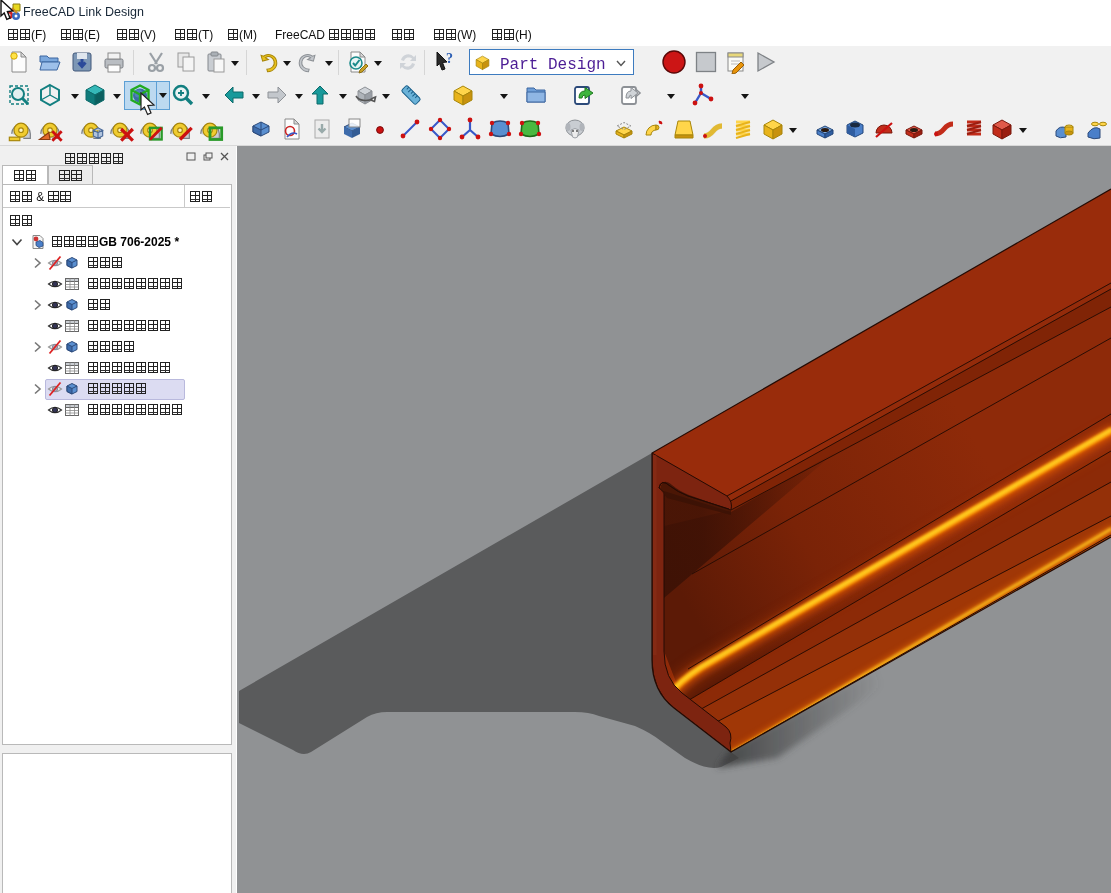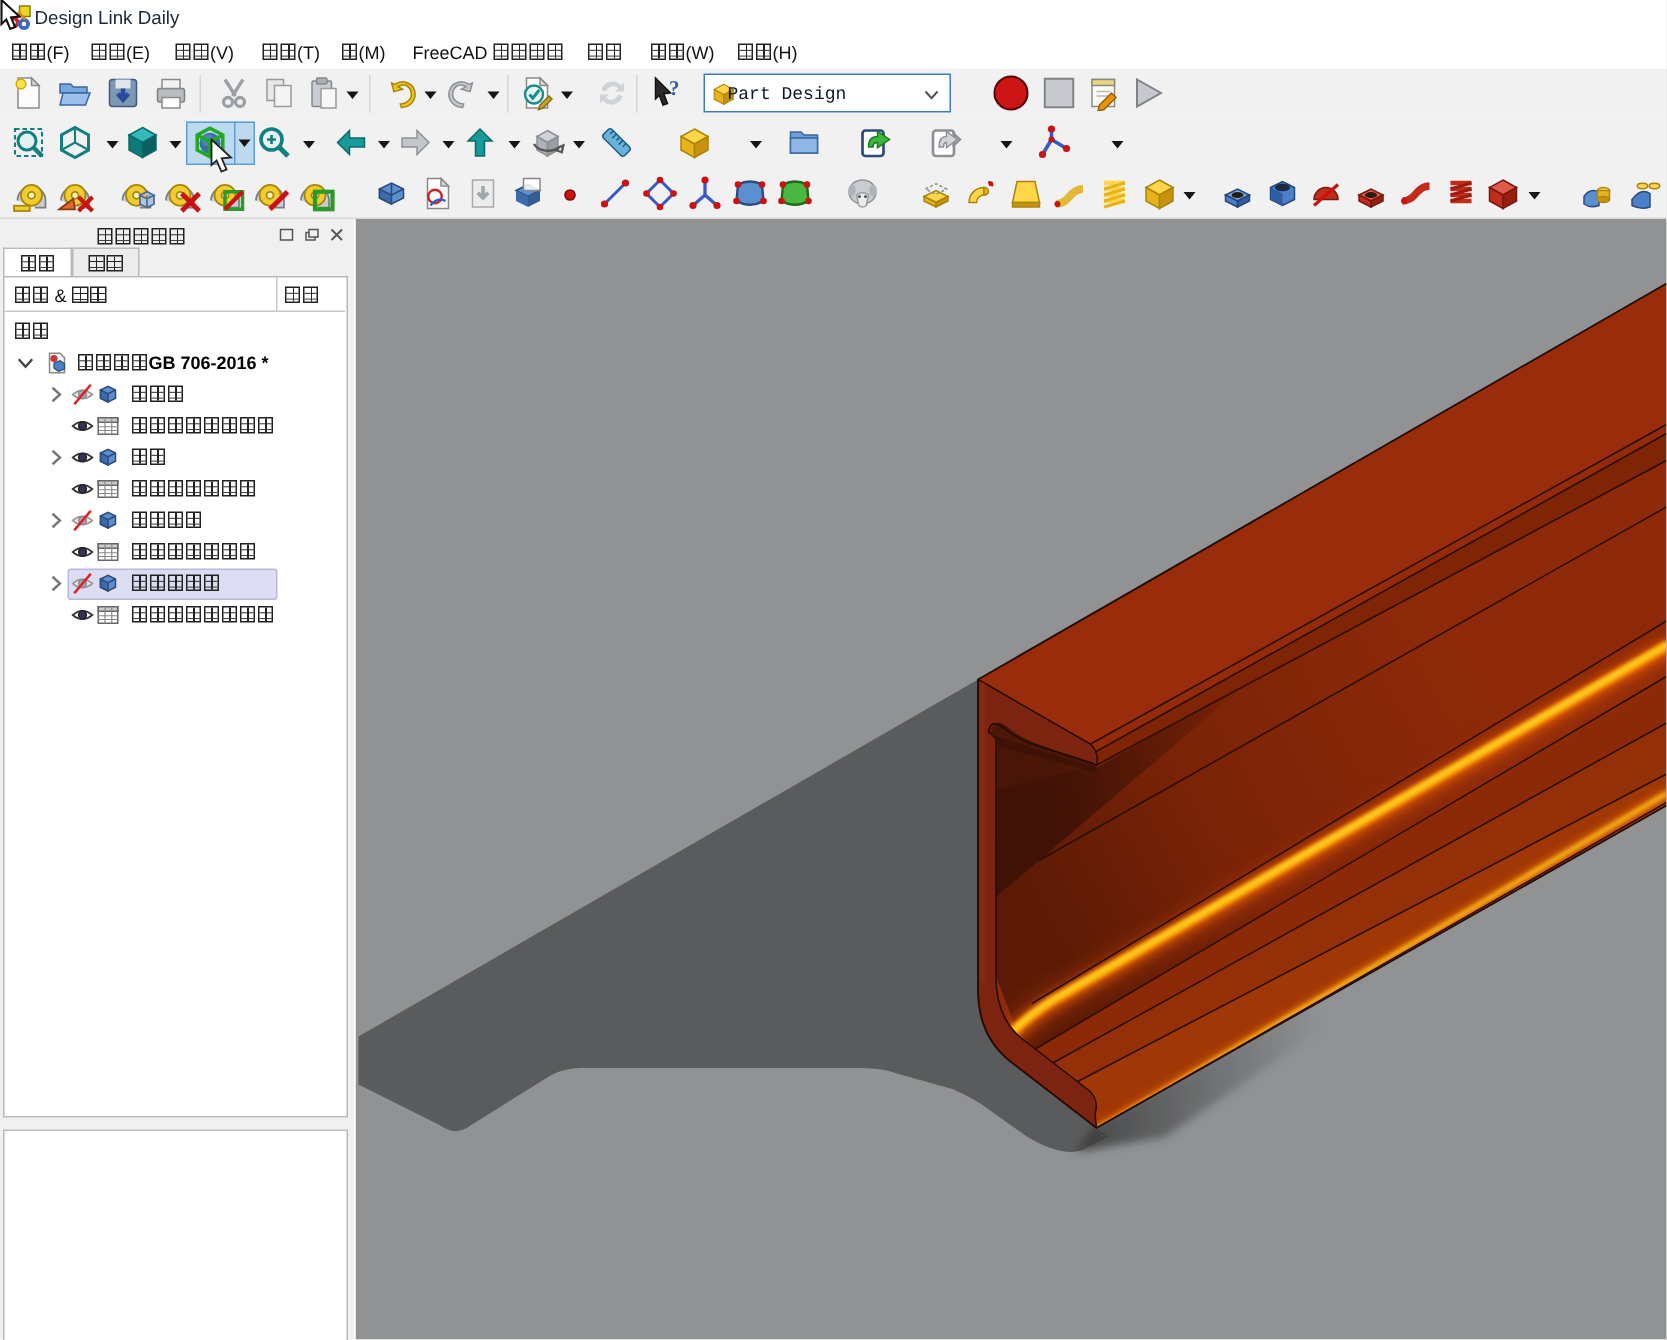--- a/index.html
+++ b/index.html
@@ -31,21 +31,21 @@
     <circle cx="6" cy="13" r="4" fill="#cc2222"></circle>
       <circle cx="6" cy="13" r="1.5" fill="#fff"></circle>
     <circle cx="13" cy="14" r="4" fill="#3a6abf"></circle>
       <circle cx="13" cy="14" r="1.5" fill="#fff"></circle>
     <path d="M10,2 L17,2 L17,9 L10,9 z" fill="#e8d820" stroke="#8a7a10"></path>
     <path d="M9,6 l5,5" stroke="#cc8822" stroke-width="2"></path>
   </svg>
   <svg class="abs" style="left:0;top:0" width="14" height="22" viewBox="0 0 14 22">
     <path d="M1,0 L13,11 L7.4,11.6 L10,18 L6.8,19.3 L4.2,13 L1,16 z" fill="#fff" stroke="#111" stroke-width="1.4"></path>
   </svg>
-  <div class="abs" style="left:23px;top:5px;font-size:12.5px;color:#182838">Design Link Daily</div>
+  <div class="abs" style="left:23px;top:5px;font-size:12.5px;color:#182838">FreeCAD Link Design</div>
 </div>
 <div class="abs" id="menubar">
     <span class="mi" style="left:7px"><i class="g "></i><i class="g "></i>(F)</span>
     <span class="mi" style="left:60px"><i class="g "></i><i class="g "></i>(E)</span>
     <span class="mi" style="left:116px"><i class="g "></i><i class="g "></i>(V)</span>
     <span class="mi" style="left:174px"><i class="g "></i><i class="g "></i>(T)</span>
     <span class="mi" style="left:227px"><i class="g "></i>(M)</span>
     <span class="mi" style="left:275px">FreeCAD</span>
     <span class="mi" style="left:328px"><i class="g "></i><i class="g "></i><i class="g "></i><i class="g "></i></span>
     <span class="mi" style="left:391px"><i class="g "></i><i class="g "></i></span>
@@ -116,21 +116,21 @@
       <path d="M5,2 L15,12 L10.5,12.5 L13,19 L10,20 L7.5,13.5 L5,16 z" fill="#2a2a2a" stroke="#111"></path>
       <text x="14" y="13" font-size="14" font-weight="bold" fill="#2d5fb4" font-family="Liberation Serif">?</text>
     </svg>
     <div class="handle" style="left:464px;top:6px"></div>
     <div class="abs" style="left:469px;top:3px;width:165px;height:26px;background:#fff;border:1px solid #3d7bbf;">
   <svg class="abs" style="left:4px;top:4px" width="17" height="17" viewBox="0 0 24 24">
         <path d="M12,3 L21,8 L12,13 L3,8 z" fill="#ffd54a" stroke="#a8860a"></path>
         <path d="M3,8 L12,13 L12,22 L3,17 z" fill="#e8b31a" stroke="#a8860a"></path>
         <path d="M21,8 L12,13 L12,22 L21,17 z" fill="#c8920e" stroke="#a8860a"></path>
       </svg>
-  <span class="abs" style="left:15px;top:6px;font-family:'Liberation Mono',monospace;font-size:12px;color:#0f172a">Part Design</span>
+  <span class="abs" style="left:30px;top:6px;font-family:'Liberation Mono',monospace;font-size:16px;color:#4c1d95">Part Design</span>
   <svg class="abs" style="left:146px;top:9px" width="10" height="8" viewBox="0 0 10 8">
         <path d="M1,2 L5,6.5 L9,2" stroke="#555" stroke-width="1.4" fill="none"></path>
       </svg>
 </div>
     <div class="handle" style="left:652px;top:6px"></div>
     <svg class="abs" style="left:662px;top:4px" width="24" height="24" viewBox="0 0 24 24">
       <circle cx="12" cy="12" r="11" fill="#cc1515" stroke="#5a0808" stroke-width="1.4"></circle>
     </svg>
     <svg class="abs" style="left:694px;top:4px" width="24" height="24" viewBox="0 0 24 24">
       <rect x="2.5" y="2.5" width="19" height="19" fill="#c6c9cd" stroke="#7e8286" stroke-width="1.3"></rect>
@@ -444,21 +444,21 @@
       </div>
       <div class="trow" style="top:47px">
         <svg class="tico" style="left:6px" width="16" height="16" viewBox="0 0 16 16">
           <path d="M3.5,5.5 L8,10.5 L12.5,5.5" fill="none" stroke="#444" stroke-width="1.6"></path>
         </svg>
         <svg class="tico" style="left:27px" width="16" height="16" viewBox="0 0 16 16">
           <path d="M3,1.5 h7 l3,3 v10 H3 z" fill="#f5f5f5" stroke="#888"></path>
           <circle cx="6" cy="5" r="2.4" fill="#cc3333"></circle>
           <path d="M6,8 L10,6.5 L13,8.5 L13,12 L9,13.5 L6,11.5 z" fill="#4a7fc9" stroke="#2c4a7a" stroke-width="0.8"></path>
         </svg>
-        <div class="tlbl" style="left:48px"><i class="g b"></i><i class="g b"></i><i class="g b"></i><i class="g b"></i><b>GB 706-2016 *</b></div>
+        <div class="tlbl" style="left:48px"><i class="g b"></i><i class="g b"></i><i class="g b"></i><i class="g b"></i><b>GB 706-2025 *</b></div>
       </div>
       <div class="trow" style="top:68px">
         <svg class="tico" style="left:26px" width="16" height="16" viewBox="0 0 16 16">
           <path d="M6,3.5 L11,8 L6,12.5" fill="none" stroke="#777" stroke-width="1.6"></path>
         </svg>
         <svg class="tico" style="left:44px" width="16" height="16" viewBox="0 0 16 16">
           <path d="M1.5,8 Q8,2.5 14.5,8 Q8,13.5 1.5,8 z" fill="#eee" stroke="#999" stroke-width="1.2"></path>
           <circle cx="8" cy="8" r="2.6" fill="#aab" stroke="#889"></circle>
           <path d="M13.5,1.5 L2.5,14.5" stroke="#dd2222" stroke-width="1.8"></path>
         </svg>

